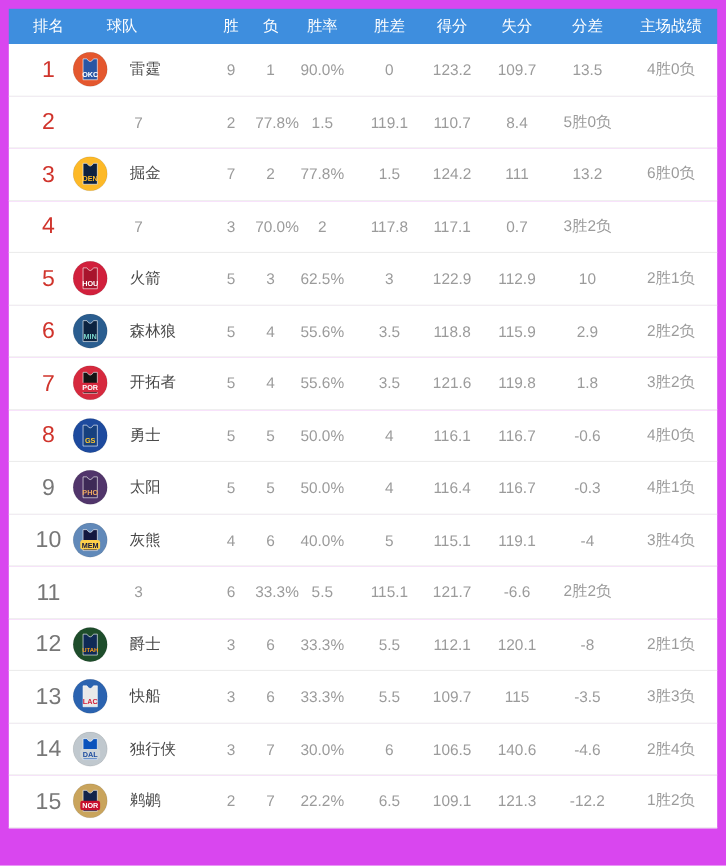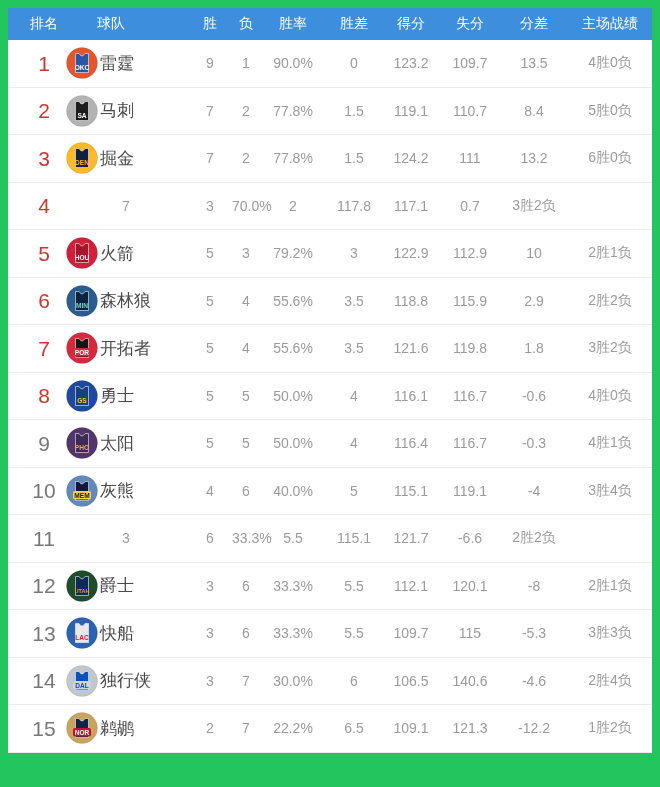--- a/index.html
+++ b/index.html
@@ -1,31 +1,31 @@
 <!DOCTYPE html>
 <html style="--hdr-bg: #3e8ede; --hdr-text: #ffffff; --rank-top: #d0342c; --rank-normal: #777777; --stat-text: #9b9b9b; --team-text: #4a4a4a; --row-border: #ececec;"><head>
 <meta charset="utf-8">
 <style>
   html,body{margin:0;padding:0;background:#ffffff;font-family:"Liberation Sans","DejaVu Sans",sans-serif;}
-  .page{width:660px;height:787px;background:#22c55e;overflow:hidden;}
+  .page{width:660px;height:787px;background:#d946ef;overflow:hidden;}
   .table{width:644px;margin:8px 8px 0 8px;}
   .grid-row{display:grid;grid-template-columns:56px 124px 44px 28px 66px 56px 58px 60px 68px 84px;align-items:center;box-sizing:border-box;}
   .thead{height:32px;background:var(--hdr-bg,#3e8ede);color:var(--hdr-text,#fff);font-size:14px;}
   .th{text-align:center;white-space:nowrap;}
   .th.col-rank{padding-left:16px;box-sizing:border-box;}
   .th.col-team{padding-right:30px;box-sizing:border-box;}
   .tr{height:47.5px;border-bottom:1px solid var(--row-border,#ececec);background:#fff;}
   .td{text-align:center;font-size:14px;color:var(--stat-text,#9b9b9b);white-space:nowrap;}
   .td.col-rank{padding-left:16px;box-sizing:border-box;}
   .rank{font-size:21px;color:var(--rank-normal,#777);line-height:1;}
   .rank.rank-top{color:var(--rank-top,#d0342c);}
   .td.col-team{display:flex;align-items:center;text-align:left;}
   .logo{width:32px;height:32px;margin-left:2px;flex:0 0 32px;display:inline-block;}
   .logo svg{display:block;}
-  .tname{font-size:17px;color:var(--team-text,#4a4a4a);margin-left:2px;}
+  .tname{font-size:14px;color:var(--team-text,#4a4a4a);margin-left:20px;}
 </style>
 </head>
 <body>
 
 <div class="page">
   <div class="table">
     <div class="grid-row thead">
       <div class="th col-rank">排名</div>
       <div class="th col-team">球队</div>
       <div class="th">胜</div>
@@ -60,31 +60,20 @@
     <div class="td">123.2</div>
     <div class="td">109.7</div>
     <div class="td">13.5</div>
     <div class="td">4胜0负</div>
   </div>
 
   <div class="grid-row tr">
     <div class="td col-rank">
       <span class="rank rank-top">2</span>
     </div>
-    <div class="td col-team">
-      <span class="logo">
-              <svg width="32" height="32" viewBox="0 0 32 32" xmlns="http://www.w3.org/2000/svg">
-    <circle cx="16" cy="16" r="15.5" fill="#b3b3b3" stroke="rgba(0,0,0,0.15)" stroke-width="0.6"></circle>
-    <path d="M9.5 6.5 L13 6.5 Q16 11.5 19 6.5 L22.5 6.5 L22.5 25.5 L9.5 25.5 Z" fill="#1c1c1c" stroke="rgba(255,255,255,0.8)" stroke-width="0.7"></path>
-
-    <text x="16" y="22.8" text-anchor="middle" font-family="Liberation Sans, sans-serif" font-size="6.6" font-weight="bold" fill="#ffffff">SA</text>
-  </svg>
-            </span>
-      <span class="tname">马刺</span>
-    </div>
     <div class="td">7</div>
     <div class="td">2</div>
     <div class="td">77.8%</div>
     <div class="td">1.5</div>
     <div class="td">119.1</div>
     <div class="td">110.7</div>
     <div class="td">8.4</div>
     <div class="td">5胜0负</div>
   </div>
 
@@ -137,21 +126,21 @@
     <circle cx="16" cy="16" r="15.5" fill="#d1203c" stroke="rgba(0,0,0,0.15)" stroke-width="0.6"></circle>
     <path d="M9.5 6.5 L13 6.5 Q16 11.5 19 6.5 L22.5 6.5 L22.5 25.5 L9.5 25.5 Z" fill="#a8142c" stroke="rgba(255,255,255,0.8)" stroke-width="0.7"></path>
 
     <text x="16" y="22.8" text-anchor="middle" font-family="Liberation Sans, sans-serif" font-size="6.6" font-weight="bold" fill="#ffffff">HOU</text>
   </svg>
             </span>
       <span class="tname">火箭</span>
     </div>
     <div class="td">5</div>
     <div class="td">3</div>
-    <div class="td">79.2%</div>
+    <div class="td">62.5%</div>
     <div class="td">3</div>
     <div class="td">122.9</div>
     <div class="td">112.9</div>
     <div class="td">10</div>
     <div class="td">2胜1负</div>
   </div>
 
   <div class="grid-row tr">
     <div class="td col-rank">
       <span class="rank rank-top">6</span>
@@ -330,21 +319,21 @@
   </svg>
             </span>
       <span class="tname">快船</span>
     </div>
     <div class="td">3</div>
     <div class="td">6</div>
     <div class="td">33.3%</div>
     <div class="td">5.5</div>
     <div class="td">109.7</div>
     <div class="td">115</div>
-    <div class="td">-5.3</div>
+    <div class="td">-3.5</div>
     <div class="td">3胜3负</div>
   </div>
 
   <div class="grid-row tr">
     <div class="td col-rank">
       <span class="rank">14</span>
     </div>
     <div class="td col-team">
       <span class="logo">
               <svg width="32" height="32" viewBox="0 0 32 32" xmlns="http://www.w3.org/2000/svg">

